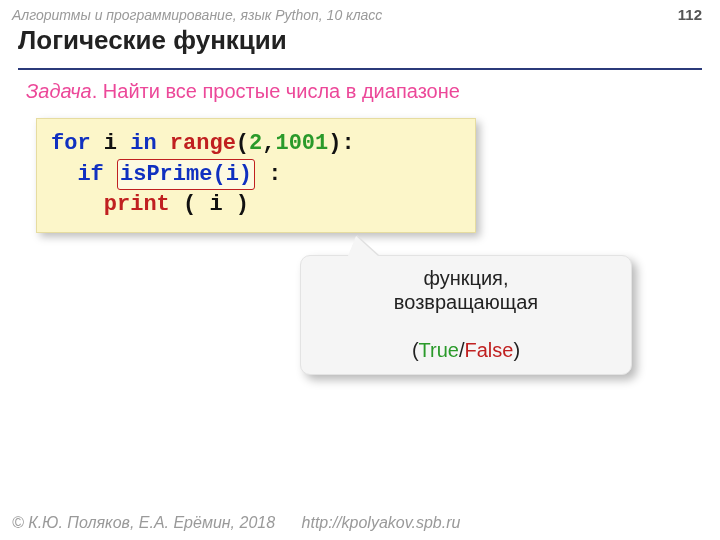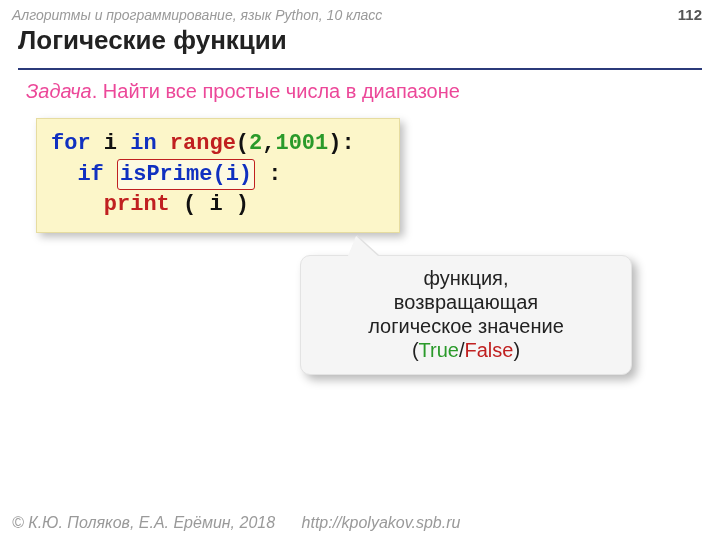--- a/index.html
+++ b/index.html
@@ -35,21 +35,21 @@
   .task {
     margin: 8px 0 0 26px;
     font-size: 20px;
     color: #ec4899;
     line-height: 1.3;
   }
   .task-label { font-style: italic; }
   .task-line2 { margin-left: 28px; }
   .codebox {
     margin: 14px 0 0 36px;
-    width: 364px;
+    width: 440px;
     background: #fcf6c9;
     border: 1px solid #e6dca0;
     box-shadow: 4px 4px 8px rgba(0,0,0,0.25);
     padding: 10px 14px 12px 14px;
     font-family: "Courier New", monospace;
     font-size: 22px;
     font-weight: bold;
     line-height: 1.35;
     white-space: pre;
     position: relative;
@@ -123,21 +123,21 @@
 
 <div class="codebox"><span class="kw">for</span> <span class="norm">i</span> <span class="kw">in</span> <span class="fn">range</span><span class="punct">(</span><span class="num">2</span><span class="punct">,</span><span class="num">1001</span><span class="punct">):</span>
 <span>  </span><span class="kw">if</span><span> </span><span class="hlbox"><span class="kw">isPrime(i)</span></span><span class="punct"> :</span>
 <span>    </span><span class="fn">print</span><span class="punct"> ( i )</span></div>
 
 <div class="callout-wrap">
   <div class="tail"></div>
   <div class="callout">
     <span>функция,</span><br>
     <span>возвращающая</span><br>
-    <span>логическое значение</span><br>
+    <br>
     (<span class="true">True</span><span>/</span><span class="false">False</span>)
   </div>
 </div>
 
 <div class="footer">
   <span>© К.Ю. Поляков, Е.А. Ерёмин, 2018</span>
   <span class="footer-link">http://kpolyakov.spb.ru</span>
 </div>
 
 </body></html>

